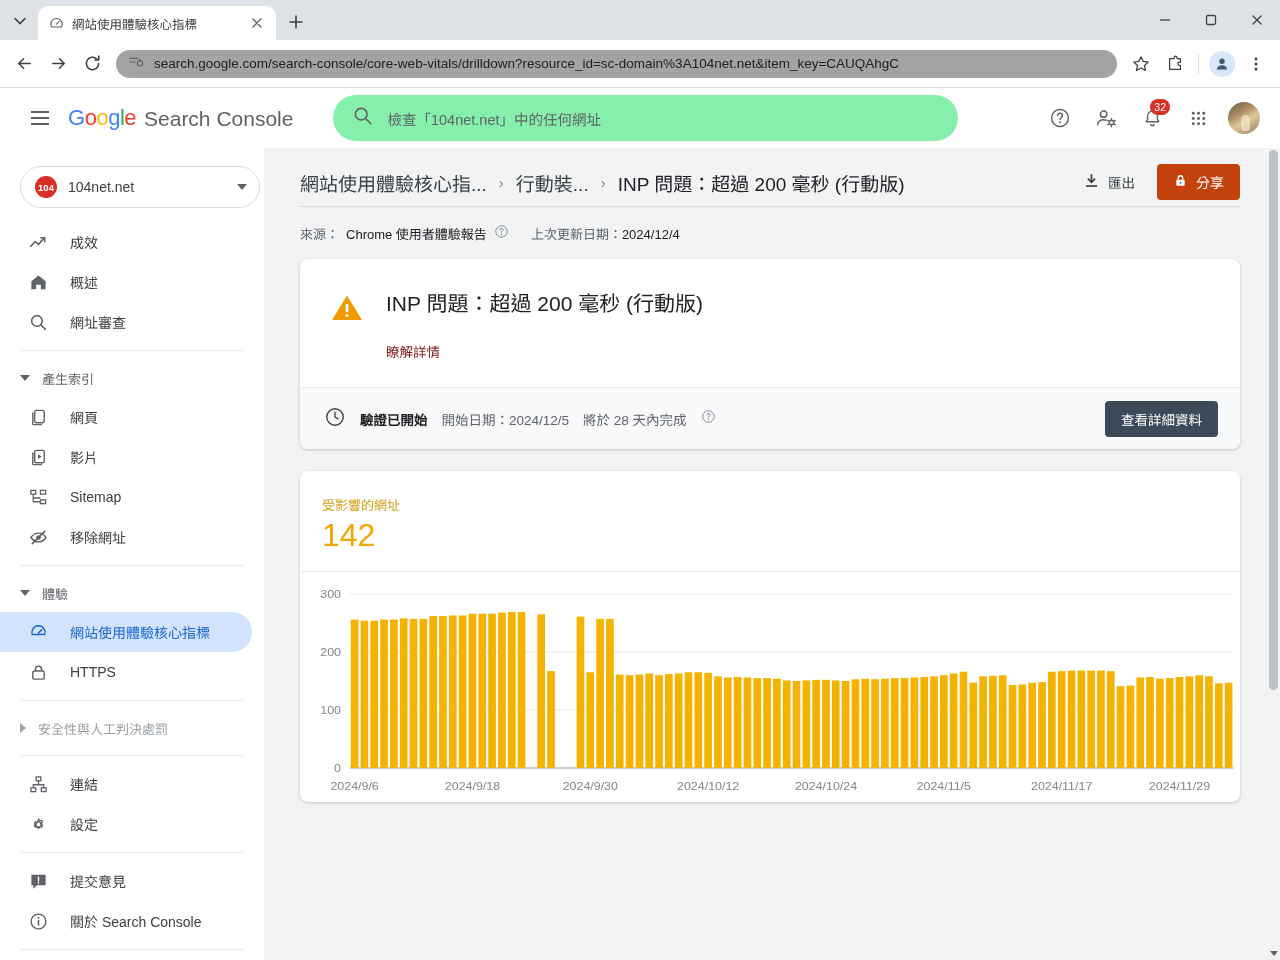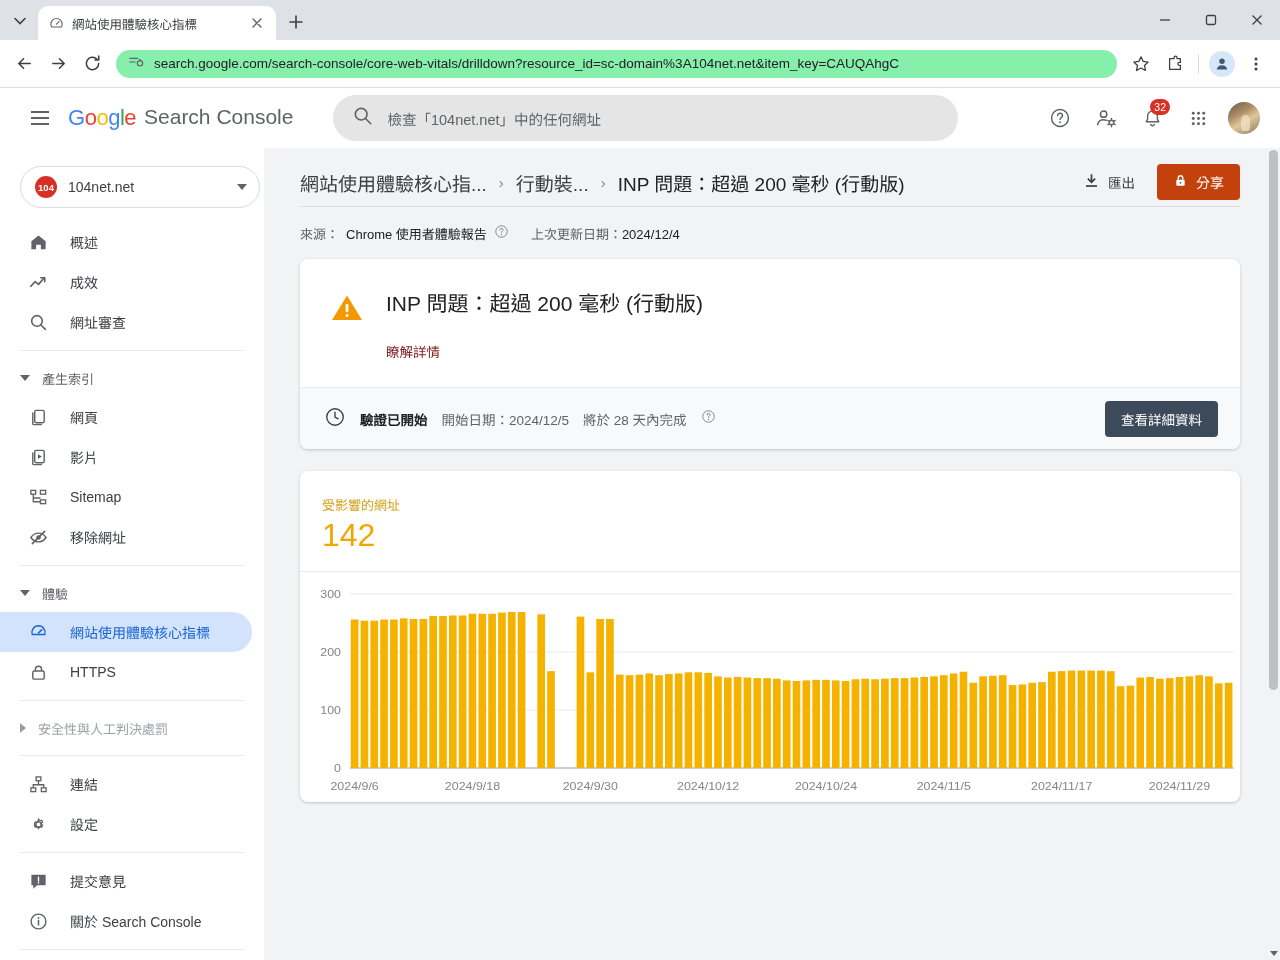--- a/index.html
+++ b/index.html
@@ -57,21 +57,21 @@
   .toolbar {
     height: 48px; background: #fff; display: flex; align-items: center;
     padding: 0 8px; gap: 2px; border-bottom: 1px solid #dadce0;
   }
   .navbtn {
     width: 32px; height: 32px; border-radius: 50%;
     display: flex; align-items: center; justify-content: center;
     cursor: pointer; flex: 0 0 32px;
   }
   .omnibox {
-    flex: 1; height: 28px; background: #86efac; border-radius: 16px;
+    flex: 1; height: 28px; background: #a3a3a3; border-radius: 16px;
     display: flex; align-items: center; padding: 0 12px; gap: 10px;
     margin: 0 6px;
   }
   .omnibox-url {
     font-size: 13.5px; color: #202124; white-space: nowrap; overflow: hidden;
   }
   .tb-sep { width: 1px; height: 20px; background: #dadce0; margin: 0 5px; }
   .tb-avatar {
     width: 26px; height: 26px; border-radius: 50%; background: #d7e7f8;
     display: flex; align-items: center; justify-content: center;
@@ -80,27 +80,27 @@
   
   .page { flex: 1; display: flex; flex-direction: column; background: #fff; min-height: 0; position: relative; }
 
   .gsc-header {
     height: 60px; display: flex; align-items: center;
     padding: 0 16px 0 20px; background: #fff; flex: 0 0 60px;
   }
   .hamburger { width: 40px; height: 40px; display: flex; flex-direction: column;
     justify-content: center; align-items: center; gap: 4px; cursor: pointer; flex:0 0 40px;}
   .hamburger span { display: block; width: 18px; height: 2px; background: #5f6368; }
-  .brand { display: flex; align-items: flex-start; gap: 8px; margin-left: 8px; white-space: nowrap; }
+  .brand { display: flex; align-items: flex-end; gap: 8px; margin-left: 8px; white-space: nowrap; }
   .logo-g { font-size: 22px; letter-spacing: -0.5px; font-family: "Liberation Sans", sans-serif; }
   .logo-g b { font-weight: 400; }
   .brand-text { font-size: 21px; color: #5f6368; font-weight: 400; }
 
   .searchbox {
-    width: 625px; height: 46px; background: #e5e5e5; border-radius: 23px;
+    width: 625px; height: 46px; background: #86efac; border-radius: 23px;
     display: flex; align-items: center; padding: 0 20px; gap: 14px;
     margin-left: 40px;
   }
   .searchbox-ph { font-size: 14.5px; color: #5f6368; }
 
   .hdr-icons { margin-left: auto; display: flex; align-items: center; gap: 6px; }
   .hdr-icon { width: 40px; height: 40px; border-radius: 50%; display: flex;
     align-items: center; justify-content: center; cursor: pointer; position: relative; }
   .badge {
     position: absolute; top: 1px; right: 2px; min-width: 19px; height: 16px;
@@ -401,34 +401,34 @@
 
       <div class="sidebar">
         <div class="property-chip">
           <span class="prop-icon">104</span>
           <span class="prop-name">104net.net</span>
           <span class="caret-down"></span>
         </div>
 
         <div class="nav-item">
           <span class="ni-icon">
+            <svg width="19" height="19" viewBox="0 0 20 20">
+                <path d="M2 14l4.5-5 3.5 3 6-7" fill="none" stroke="#5f6368" stroke-width="1.8" stroke-linecap="round" stroke-linejoin="round"></path>
+                <path d="M12.5 5h4v4" fill="none" stroke="#5f6368" stroke-width="1.8" stroke-linecap="round" stroke-linejoin="round"></path>
+              </svg>
+          </span>
+          <span>成效</span>
+        </div>
+        <div class="nav-item">
+          <span class="ni-icon">
             <svg width="19" height="19" viewBox="0 0 20 20" fill="#5f6368">
                 <path d="M10 2.5L2.5 8.6V17h5v-4.6h5V17h5V8.6z"></path>
               </svg>
           </span>
           <span>概述</span>
-        </div>
-        <div class="nav-item">
-          <span class="ni-icon">
-            <svg width="19" height="19" viewBox="0 0 20 20">
-                <path d="M2 14l4.5-5 3.5 3 6-7" fill="none" stroke="#5f6368" stroke-width="1.8" stroke-linecap="round" stroke-linejoin="round"></path>
-                <path d="M12.5 5h4v4" fill="none" stroke="#5f6368" stroke-width="1.8" stroke-linecap="round" stroke-linejoin="round"></path>
-              </svg>
-          </span>
-          <span>成效</span>
         </div>
         <div class="nav-item">
           <span class="ni-icon">
             <svg width="19" height="19" viewBox="0 0 20 20">
                 <circle cx="8.4" cy="8.4" r="5.6" fill="none" stroke="#5f6368" stroke-width="1.7"></circle>
                 <path d="M12.6 12.6l4.6 4.6" stroke="#5f6368" stroke-width="1.7" stroke-linecap="round"></path>
               </svg>
           </span>
           <span>網址審查</span>
         </div>

